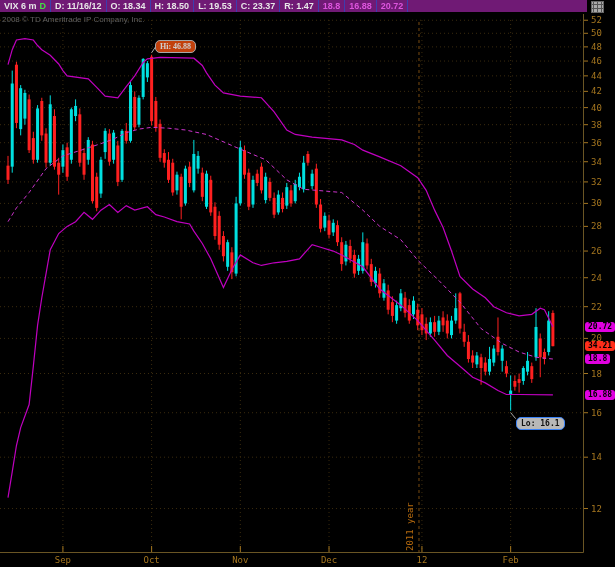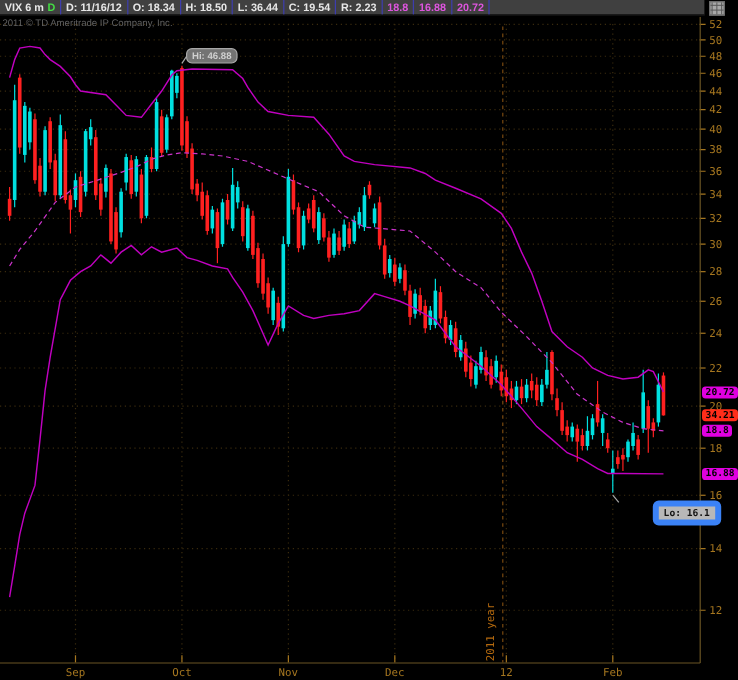--- a/index.html
+++ b/index.html
@@ -1,49 +1,49 @@
 <!DOCTYPE html>
 <html><head>
 <meta charset="utf-8">
 <style>
   html,body{margin:0;padding:0;background:#000;width:615px;height:567px;overflow:hidden;}
   .root{position:relative;width:615px;height:567px;background:#000;font-family:"Liberation Sans",sans-serif;}
-  .header{position:absolute;left:0;top:0;height:13px;width:587px;background:#404040;display:flex;align-items:stretch;border-bottom:1px solid #000;box-sizing:border-box;}
+  .header{position:absolute;left:0;top:0;height:13px;width:587px;background:#701a75;display:flex;align-items:stretch;border-bottom:1px solid #000;box-sizing:border-box;}
   .cell{display:flex;align-items:center;padding:0 4px;border-right:1px solid #3d3dae;font-size:9px;font-weight:bold;color:#e8e8e8;white-space:nowrap;line-height:13px;}
   .cell.sym .tf{color:#44dd44;margin-left:3px;}
   .cell.study,.cell.mag{color:#dd55dd;}
   .filler{flex:1;border-right:none;}
   .gridbtn{position:absolute;left:591px;top:1px;width:13px;height:12px;background:#a8a8a8;border:1px solid #666;box-sizing:border-box;background-image:
     linear-gradient(#555 1px,transparent 1px),linear-gradient(90deg,#555 1px,transparent 1px);
     background-size:4px 4px;background-position:1px 2px;}
   .copyright{position:absolute;left:2px;top:15px;font-size:8px;color:#606060;letter-spacing:0;}
   .yearlab{position:absolute;left:405px;top:551px;transform:rotate(-90deg);transform-origin:top left;font-family:"DejaVu Sans Mono",monospace;font-size:9px;color:#b4690e;white-space:nowrap;}
-  .bubble-dark{position:absolute;left:155px;top:40px;background:#737373;border:1px solid #a8a8a8;border-radius:5px;color:#d0d0d0;font-family:Liberation Sans, sans-serif;font-size:8px;font-weight:bold;padding:1px 4px;line-height:9px;}
-  .bubble-light{position:absolute;left:516px;top:417px;background:#b8b8b8;border:5px solid #3b82f6;border-radius:5px;color:#111;font-family:"DejaVu Sans Mono",monospace;font-size:8px;font-weight:bold;padding:1px 4px;line-height:9px;margin-left:28px;}
+  .bubble-dark{position:absolute;left:155px;top:40px;background:#c2410c;border:1px solid #a8a8a8;border-radius:5px;color:#d0d0d0;font-family:Liberation Serif, serif;font-size:8px;font-weight:bold;padding:1px 4px;line-height:9px;}
+  .bubble-light{position:absolute;left:516px;top:417px;background:#b8b8b8;border:1px solid #3b82f6;border-radius:5px;color:#111;font-family:"DejaVu Sans Mono",monospace;font-size:8px;font-weight:bold;padding:1px 4px;line-height:9px;}
   .pricebubble{position:absolute;font-family:"DejaVu Sans Mono",monospace;font-size:8px;font-weight:bold;color:#000;border-radius:3px;padding:1px 3px;line-height:8px;}
   .pb-mag{background:#e000e0;}
   .pb-red{background:#ff2d1a;}
   svg text{font-family:"DejaVu Sans Mono",monospace;font-size:9px;}
 </style>
 </head>
 <body>
 
 <div class="root">
 
   <div class="header">
     <div class="cell sym">
       <span>VIX 6 m</span>
       <span class="tf">D</span>
     </div>
     <div class="cell">D: 11/16/12</div>
     <div class="cell">O: 18.34</div>
     <div class="cell">H: 18.50</div>
-    <div class="cell">L: 36.44</div>
-    <div class="cell">C: 19.54</div>
-    <div class="cell">R: 2.23</div>
+    <div class="cell">L: 19.53</div>
+    <div class="cell">C: 23.37</div>
+    <div class="cell">R: 1.47</div>
     <div class="cell mag">18.8</div>
     <div class="cell mag">16.88</div>
     <div class="cell mag">20.72</div>
     <div class="cell filler"></div>
   </div>
 
   <div class="gridbtn"></div>
 
   <svg id="chart-svg" width="615" height="553" style="position:absolute;left:0;top:14px;">
       <line x1="0" y1="6.235841712384627" x2="583" y2="6.235841712384627" stroke="#3a2b0e" stroke-width="1" stroke-dasharray="1,3"></line>
@@ -390,21 +390,21 @@
       <rect x="551.3960000000001" y="298.9473285726036" width="3" height="33.222277104722366" fill="#ff2020"></rect>
       <polyline points="8,50.70179545635074 12.224,35.67669050795439 16.448,26.023840729161293 24.896,24.66742337507867 33.344,26.023840729161293 37.568,31.505445988167367 41.792,35.67669050795439 50.24,41.32089342644076 58.688,49.97073039872657 62.912000000000006,56.60882396069883 67.136,61.864851905218984 88.256,64.90596893178872 96.70400000000001,73.41514271518645 105.152,82.14746668318753 117.82400000000001,83.76006063362502 126.272,72.63253365931678 134.72,61.864851905218984 143.168,48.513397656993675 147.392,44.89772695630131 160.06400000000002,43.462379906427486 193.856,44.17928007567434 202.304,51.434469019248354 206.52800000000002,58.85125667708644 214.976,71.07281183827877 223.424,78.9455189362734 240.32000000000002,82.14746668318753 261.44,83.76006063362502 274.112,97.79187625494365 286.784,115.98365542797796 295.232,120.46555350152153 312.12800000000004,123.18393594436225 341.696,125.92469215682195 354.368,130.54335149558415 362.81600000000003,136.17165449285085 379.712,142.86054509557425 400.832,151.66281969927013 417.728,163.7732452081716 426.17600000000004,176.34077442645957 434.624,196.12877344323624 443.072,213.56731262050243 451.52000000000004,237.05385283884652 459.968,262.32345711462904 472.64000000000004,274.997291202136 485.312,283.72268120934586 493.76000000000005,292.68286303168065 506.432,298.7931262081902 519.104,301.89082296474066 531.7760000000001,300.3383726005055 540.224,294.1999499381225 544.448,295.7239800582506 552.8960000000001,312.643894008703" fill="none" stroke="#c000c0" stroke-width="1.2"></polyline>
       <polyline points="8,483.60707462053995 12.224,457.78018258336374 16.448,431.50849974096593 20.672,413.62500814333623 29.12,390.50531550155915 33.344,352.18722868322504 37.568,311.3606554264783 41.792,283.72268120934586 50.24,235.77554032856028 58.688,219.58917653978983 67.136,212.37589811165708 75.584,207.6524146593356 84.03200000000001,198.4018198116794 92.48,205.3155629640064 100.928,196.12877344323624 109.376,190.51312602791882 117.82400000000001,198.4018198116794 126.272,191.62870496071764 134.72,196.12877344323624 147.392,192.7480337457182 155.84,200.69048861450415 164.288,202.99499608174733 176.96,207.6524146593356 189.632,210.00578134462535 193.856,217.16734768320612 202.304,229.4565651427115 210.752,244.82852504984453 223.424,273.56503092963885 231.872,255.48543450154034 240.32000000000002,240.91849969690907 252.99200000000002,248.7850072361332 261.44,251.44902144426965 274.112,248.7850072361332 286.784,247.46094982571321 299.456,244.82852504984453 312.12800000000004,230.7108039136051 320.576,233.23354325182163 333.248,237.05385283884652 341.696,240.91849969690907 362.81600000000003,252.78906349407816 379.712,274.997291202136 400.832,291.1726563616055 417.728,306.59207751948713 434.624,326.09032933376125 447.29600000000005,341.5018199375754 459.968,352.18722868322504 472.64000000000004,363.2269137197528 485.312,368.887106650487 497.98400000000004,376.58687165163144 506.432,380.50456389763383 519.104,380.50456389763383 552.8960000000001,380.8988801071189" fill="none" stroke="#c000c0" stroke-width="1.2"></polyline>
       <polyline points="8,207.6524146593356 16.448,193.87113767710503 29.12,178.4822609064463 46.016000000000005,154.64938680352952 62.912000000000006,141.89672387279506 84.03200000000001,135.22697300822938 100.928,129.6144806004204 113.60000000000001,125.0085980439826 126.272,118.66554911874118 138.94400000000002,115.09446931887032 151.616,113.32318854682967 168.512,114.20765121818226 185.40800000000002,115.98365542797796 206.52800000000002,120.46555350152153 236.096,133.34561207170373 265.664,145.76886052516966 286.784,165.83517130072914 303.68,175.2751735171462 341.696,178.4822609064463 362.81600000000003,196.12877344323624 379.712,212.37589811165708 400.832,225.72194655960493 417.728,246.14213622075295 438.848,266.49470163441606 459.968,288.1726360707978 481.088,314.5780717600867 502.208,329.4539942972672 519.104,338.01487708176603 536,343.2590799521563 552.8960000000001,345.02566234464416" fill="none" stroke="#cc33cc" stroke-width="1" stroke-dasharray="4,3"></polyline>
       <line x1="583.5" y1="0" x2="583.5" y2="538.5" stroke="#6a5524" stroke-width="1"></line>
       <line x1="0" y1="538.5" x2="583.5" y2="538.5" stroke="#6a5524" stroke-width="1"></line>
       <line x1="151.616" y1="38.75214862550388" x2="155.616" y2="32.75214862550388" stroke="#a8a8a8" stroke-width="1"></line>
       <line x1="510.656" y1="398.65318242719104" x2="515.656" y2="404.65318242719104" stroke="#a8a8a8" stroke-width="1"></line>
     </svg>
 
-  <div class="copyright">2011 © TD Ameritrade IP Company, Inc.</div>
+  <div class="copyright">2008 © TD Ameritrade IP Company, Inc.</div>
   <div class="yearlab">2011 year</div>
 
   <div class="bubble-dark">Hi: 46.88</div>
   <div class="bubble-light">Lo: 16.1</div>
 
   <div class="pricebubble pb-mag" style="left:585px;top:322px;">20.72</div>
   <div class="pricebubble pb-red" style="left:585px;top:341px;">34.21</div>
   <div class="pricebubble pb-mag" style="left:585px;top:354px;">18.8</div>
   <div class="pricebubble pb-mag" style="left:585px;top:390px;">16.88</div>
 

